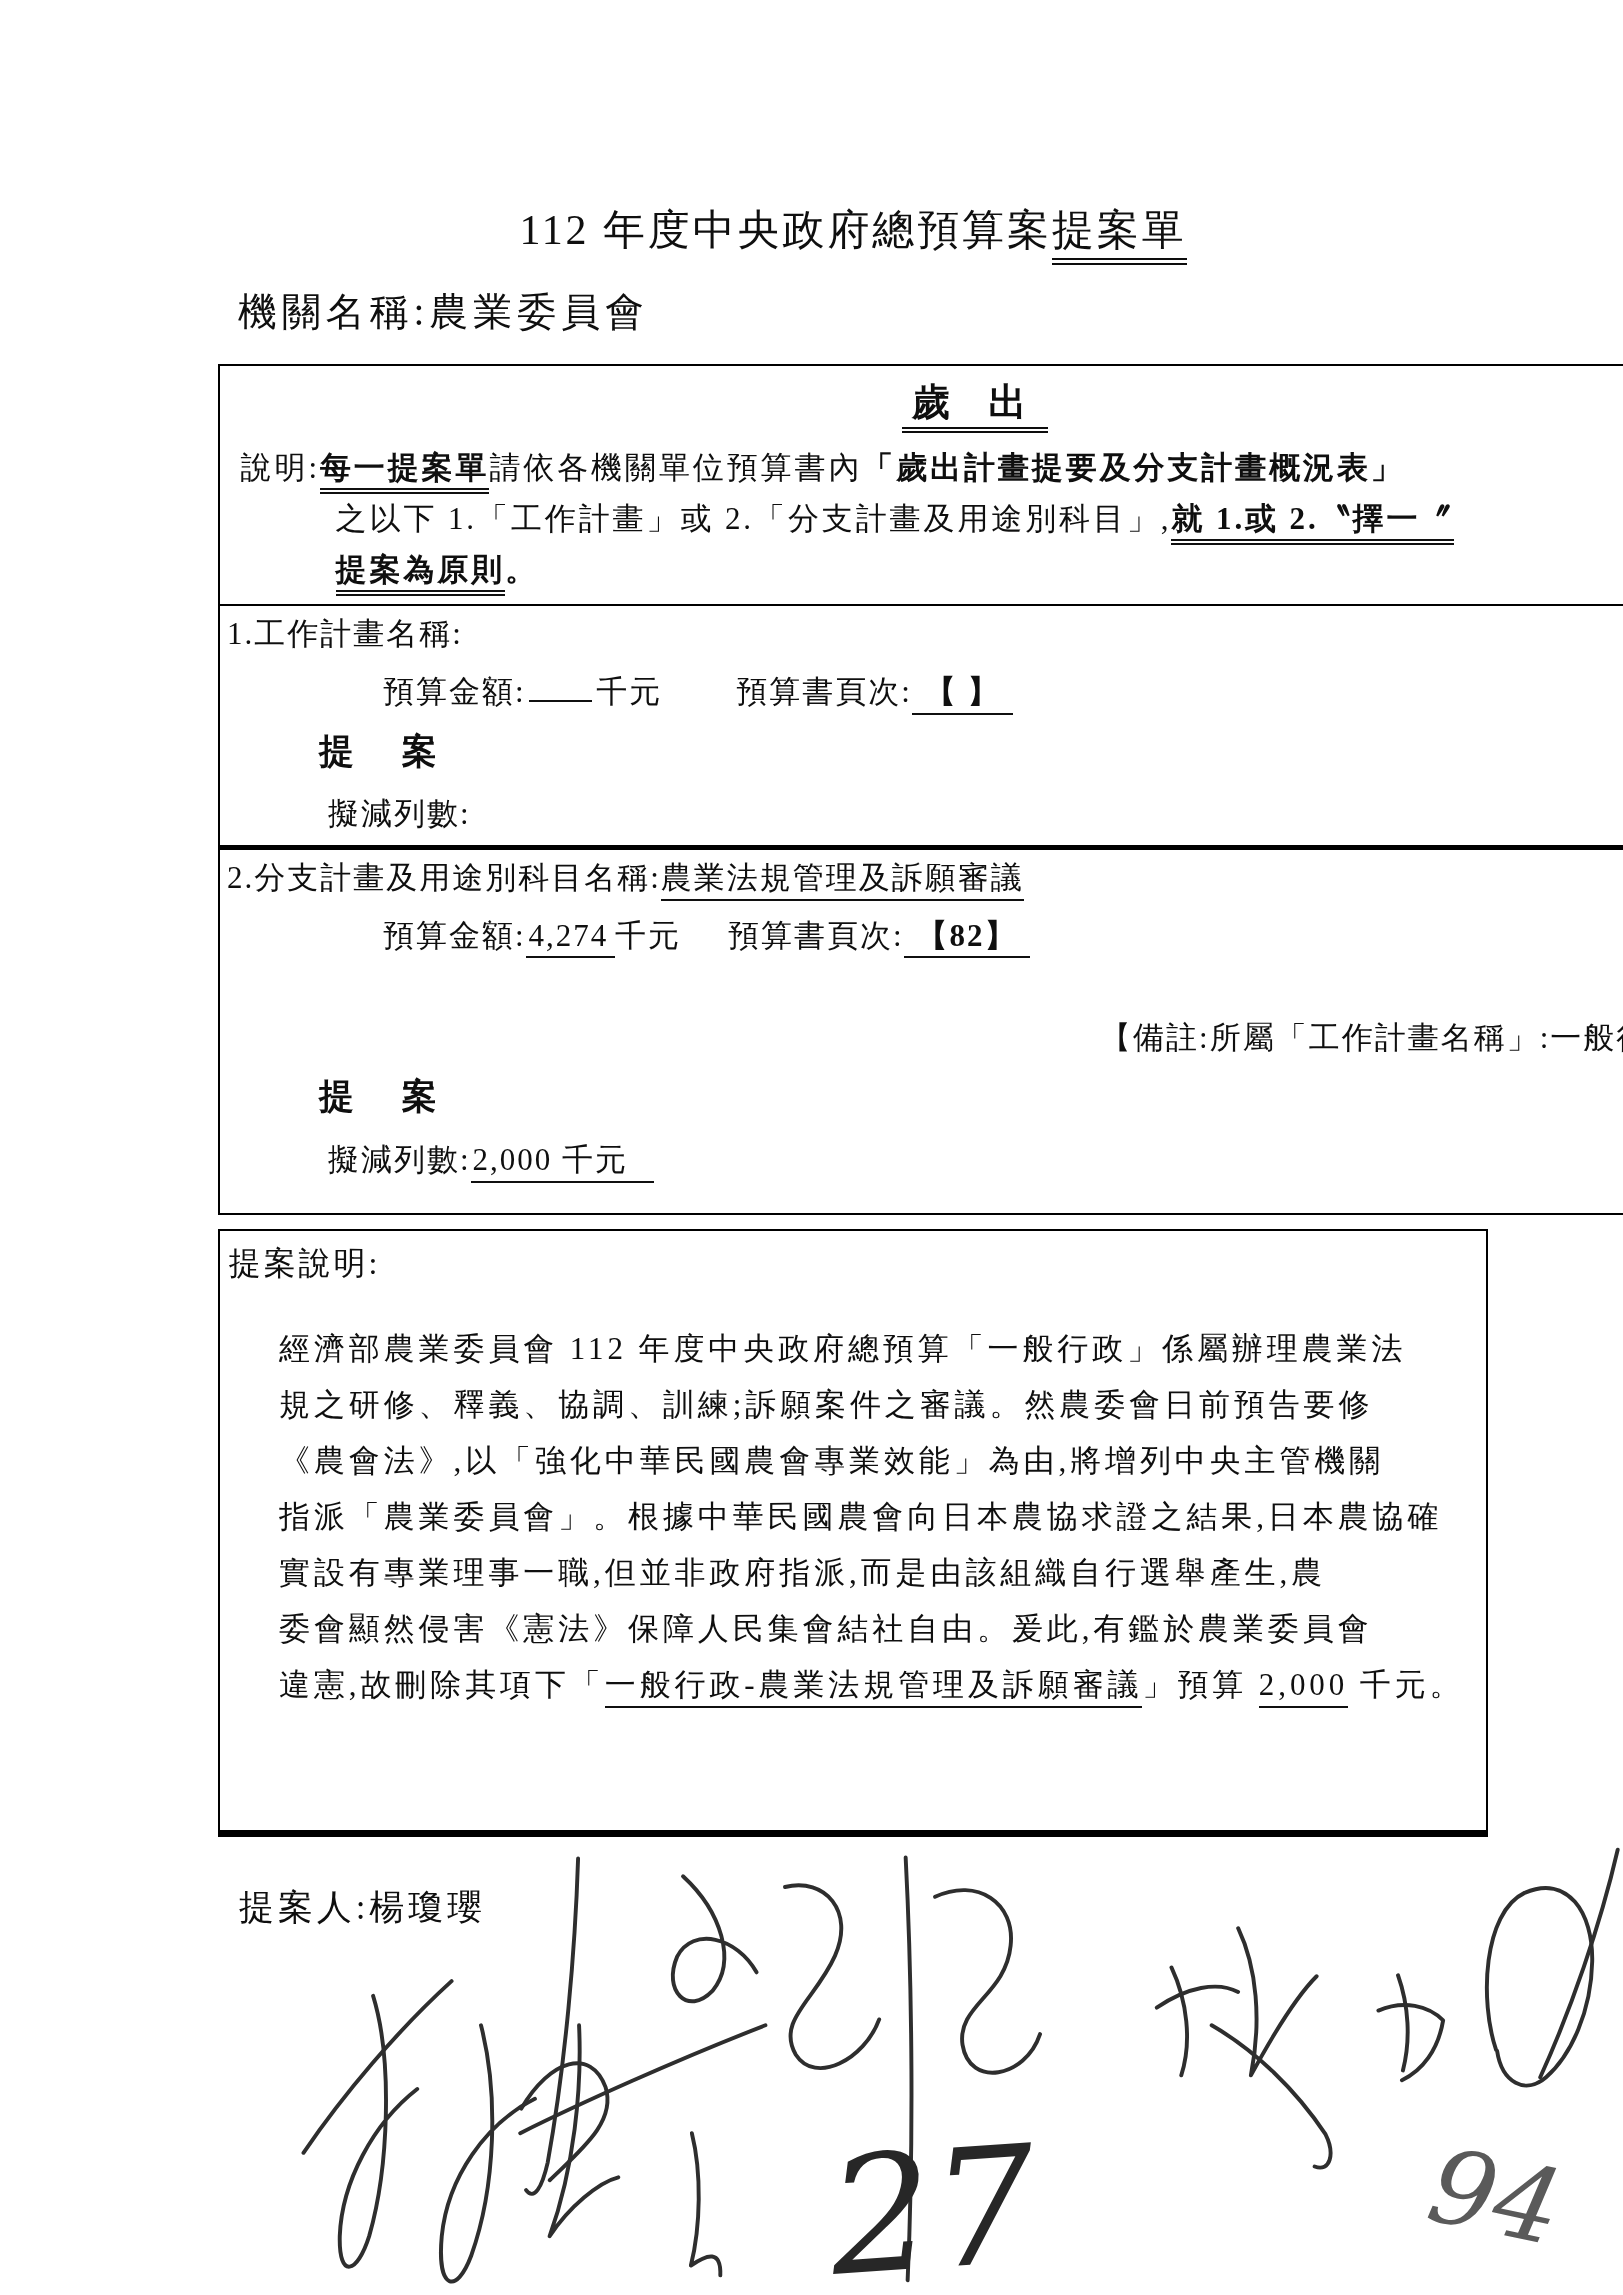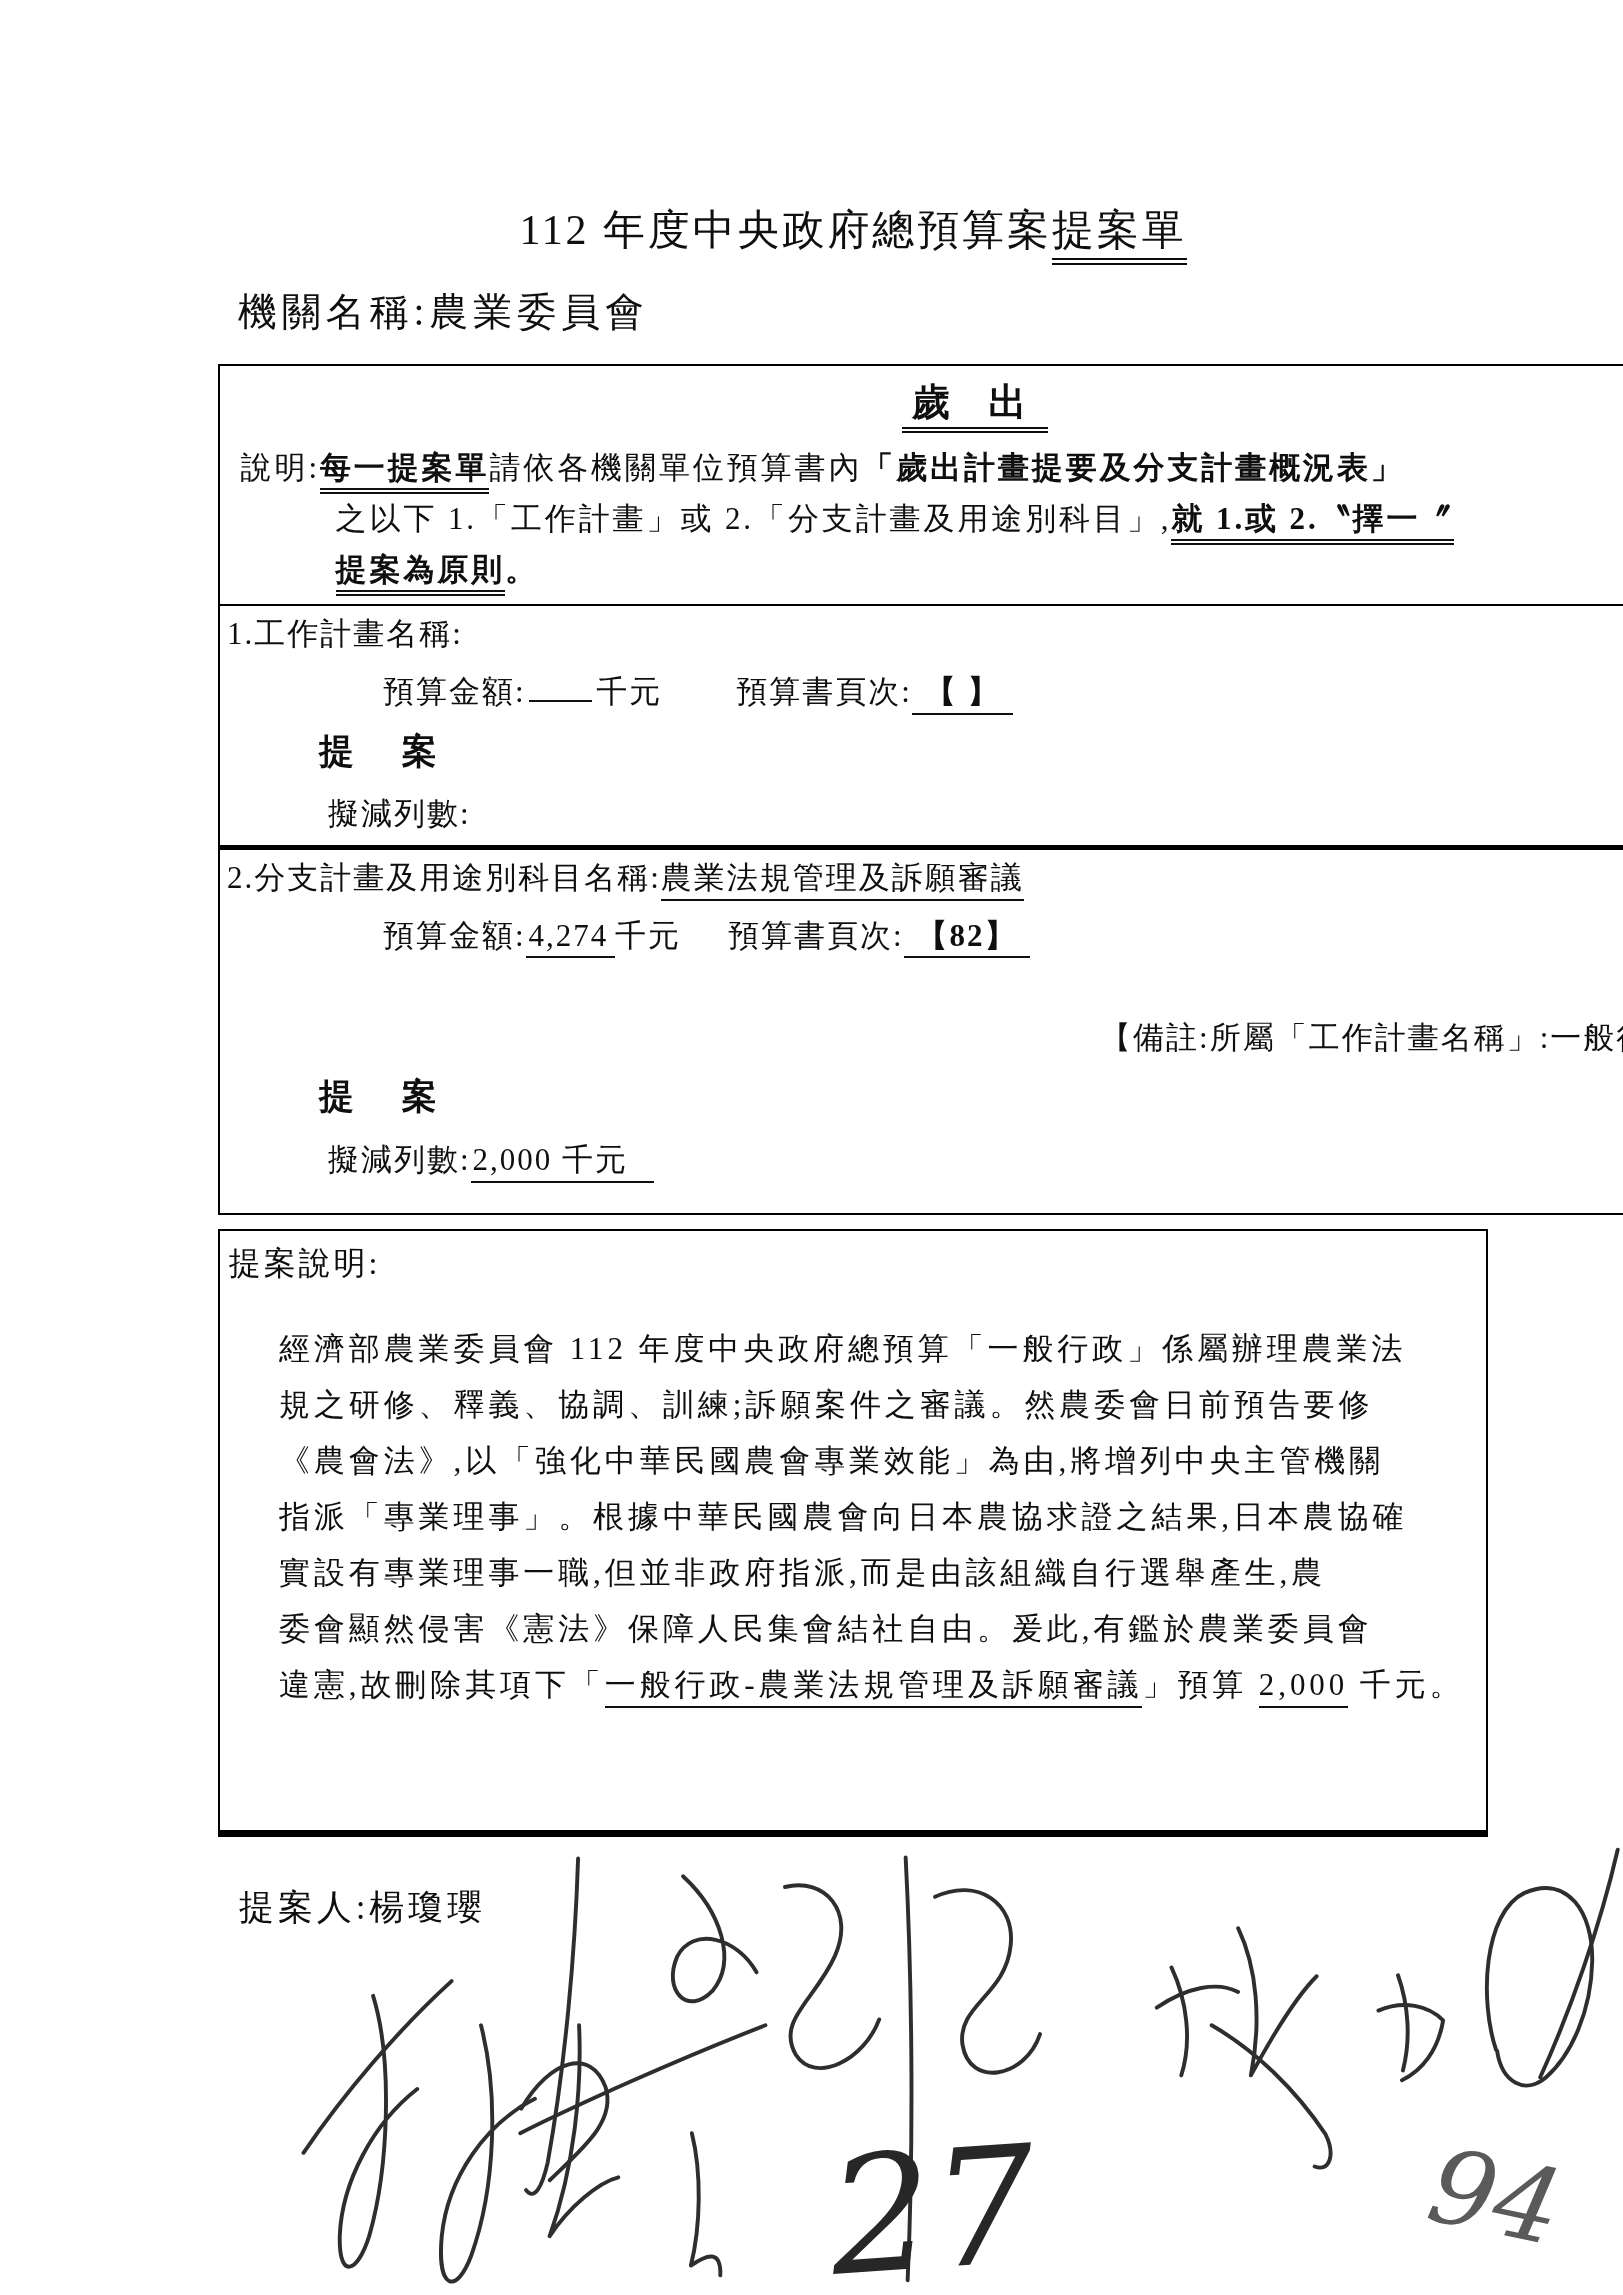--- a/index.html
+++ b/index.html
@@ -91,21 +91,21 @@
 
   </div>
 </div>
 
 <div class="abs" id="box2">
   <div class="exp-label tline"><span>提案說明:</span></div>
   <div class="para" id="para2">
       <div class="tline"><span>經濟部農業委員會 112 年度中央政府總預算「一般行政」係屬辦理農業法</span></div>
       <div class="tline"><span>規之研修、釋義、協調、訓練;訴願案件之審議。然農委會日前預告要修</span></div>
       <div class="tline"><span>《農會法》,以「強化中華民國農會專業效能」為由,將增列中央主管機關</span></div>
-      <div class="tline"><span>指派「專業理事」。根據中華民國農會向日本農協求證之結果,日本農協確</span></div>
+      <div class="tline"><span>指派「農業委員會」。根據中華民國農會向日本農協求證之結果,日本農協確</span></div>
       <div class="tline"><span>實設有專業理事一職,但並非政府指派,而是由該組織自行選舉產生,農</span></div>
       <div class="tline"><span>委會顯然侵害《憲法》保障人民集會結社自由。爰此,有鑑於農業委員會</span></div>
       <div class="tline"><span>違憲,故刪除其項下「</span><span class="u1">一般行政-農業法規管理及訴願審議</span><span>」預算 </span><span class="u1">2,000</span><span> 千元。</span></div>
     </div>
 </div>
 
 <div class="abs" id="proposer"><span>提案人:</span><span>楊瓊瓔</span></div>
 
 <svg class="abs" id="ink" viewBox="0 0 3310 4680">
 

